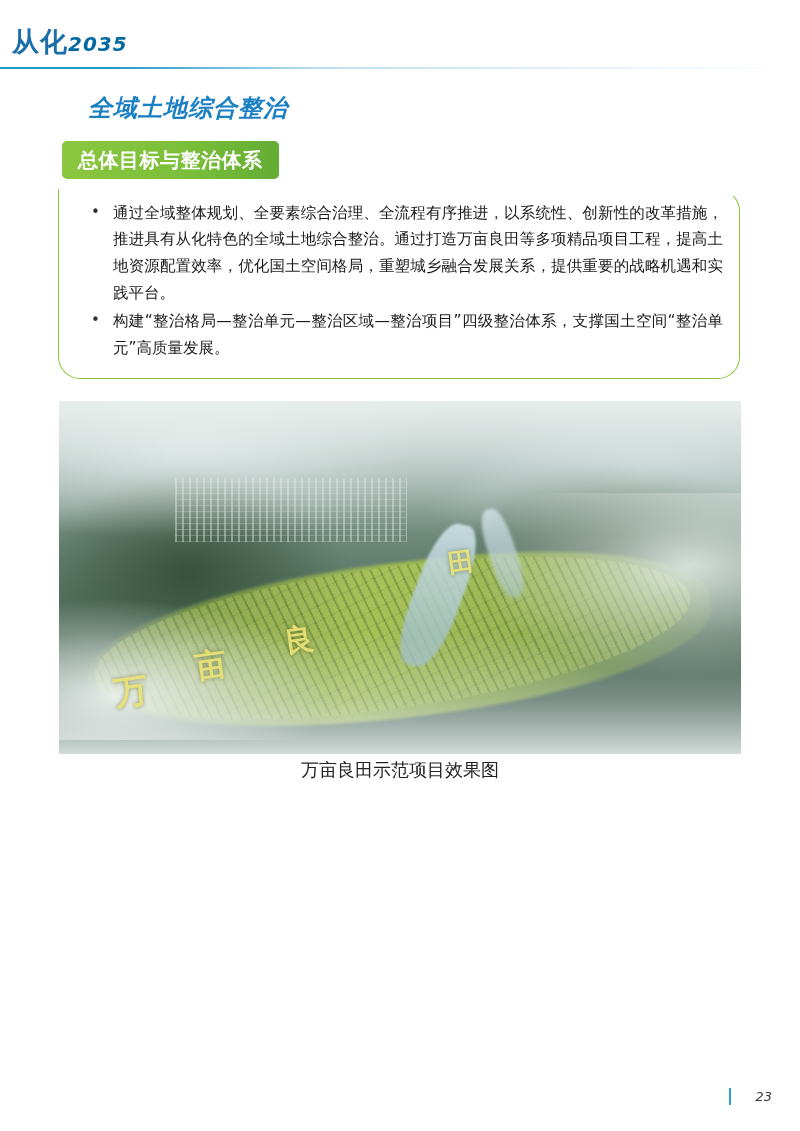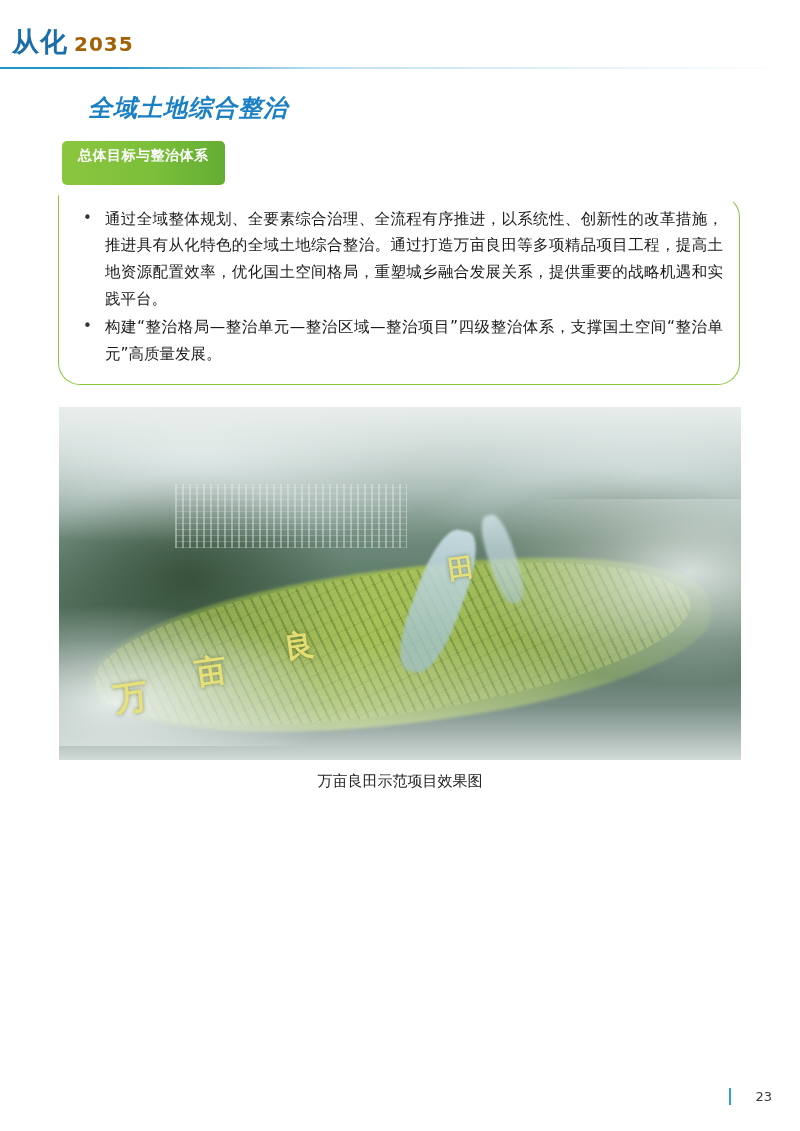--- a/index.html
+++ b/index.html
@@ -31,35 +31,35 @@
     width: 800px;
     height: 2px;
     background: linear-gradient(to right, #2196c9 0%, #2196c9 14%, #bcdff0 40%, #e8f4fa 75%, #ffffff 100%);
   }
   .brand {
     position: absolute;
     left: 12px;
     top: 28px;
     display: flex;
     align-items: flex-end;
-    gap: 6px;
   }
   .brand-name {
     font-family: "DejaVu Sans", sans-serif;
     font-size: 27px;
     font-weight: bold;
     color: #1b6ea8;
     letter-spacing: 1px;
     line-height: 1;
   }
   .brand-year {
     font-family: "DejaVu Sans", sans-serif;
     font-size: 20px;
     font-weight: bold;
-    color: #a16207;
+    font-style: italic;
+    color: #0369a1;
     letter-spacing: 1px;
     line-height: 1;
     position: relative;
     top: -1px;
   }
 
   
   .content {
     position: absolute;
     left: 0;
@@ -79,36 +79,36 @@
     color: #1b7fc4;
     letter-spacing: 1px;
     line-height: 1.2;
     font-style: italic;
   }
 
   .sub-label {
     display: inline-block;
     margin-left: 62px;
     margin-top: 18px;
-    padding: 6px 16px 20px 16px;
+    padding: 6px 16px 5px 16px;
     background: linear-gradient(to right, #8cc63f 0%, #7cbf3a 55%, #63ad34 100%);
     color: #ffffff;
-    font-size: 14px;
+    font-size: 20px;
     font-weight: bold;
     letter-spacing: 0.5px;
     border-radius: 5px;
   }
 
   .bullet-box {
     margin: 10px 60px 0 58px;
     border: 1.4px solid #8cc63f;
     border-radius: 0 22px 22px 22px;
     border-top-color: #ffffff;
     border-right-color: #8cc63f;
-    padding: 10px 16px 14px 10px;
+    padding: 10px 16px 14px 18px;
     box-sizing: border-box;
     position: relative;
   }
 
   ul.bullets {
     list-style: none;
     margin: 0;
     padding: 0;
   }
   ul.bullets li {
@@ -250,34 +250,35 @@
   }
   .fig-char {
     position: absolute;
     color: rgba(235,228,120,0.92);
     font-family: "DejaVu Sans", sans-serif;
     font-weight: bold;
     text-shadow: 0 0 4px rgba(80,90,30,0.6);
     transform: rotate(-8deg);
   }
   .fig-caption {
-    margin-top: 12px;
-    font-size: 15px;
+    margin-top: 4px;
+    font-size: 18px;
     color: #222;
     font-family: "DejaVu Sans", "Liberation Sans", sans-serif;
   }
 
   
   .page-footer {
     position: absolute;
     right: 28px;
     bottom: 26px;
     display: flex;
     align-items: center;
     gap: 24px;
+    font-style: italic;
   }
   .footer-tick {
     width: 2.5px;
     height: 17px;
     background: #2f9fd0;
     display: inline-block;
   }
   .page-number {
     font-size: 13px;
     color: #3a3a3a;

